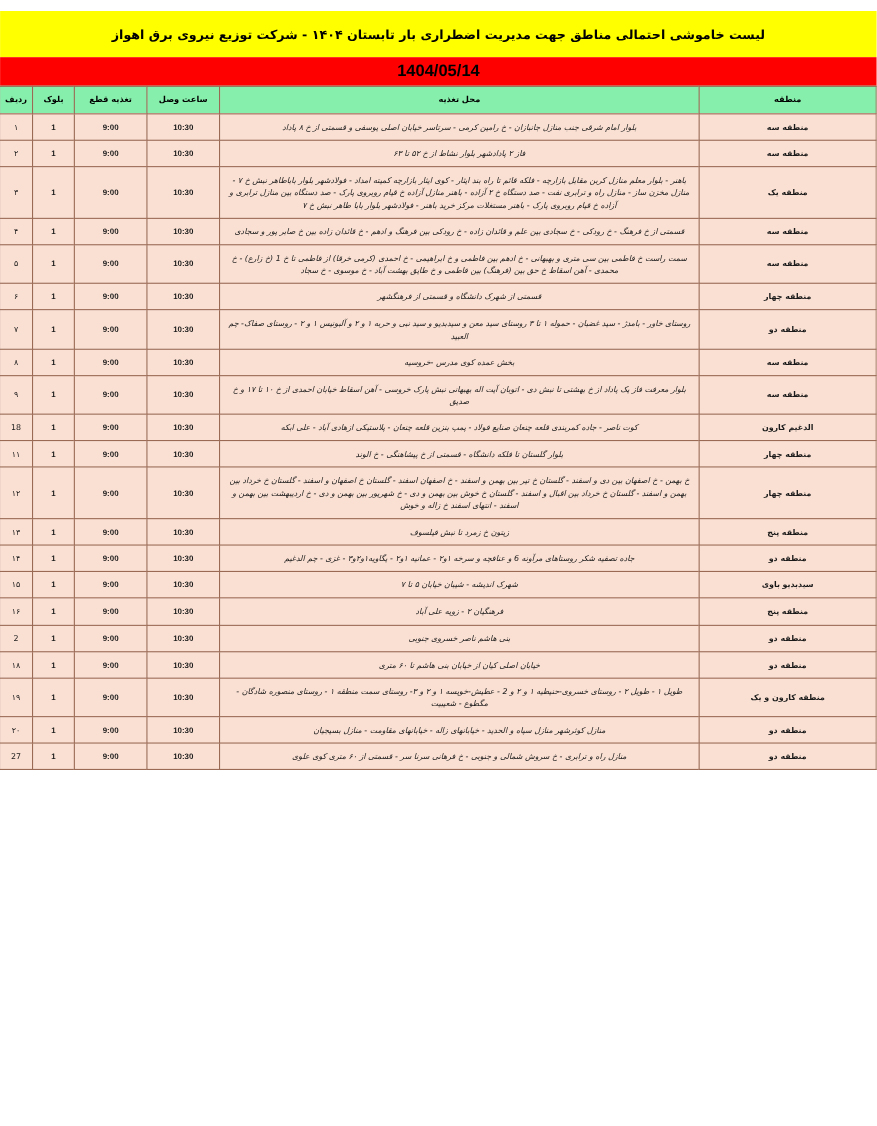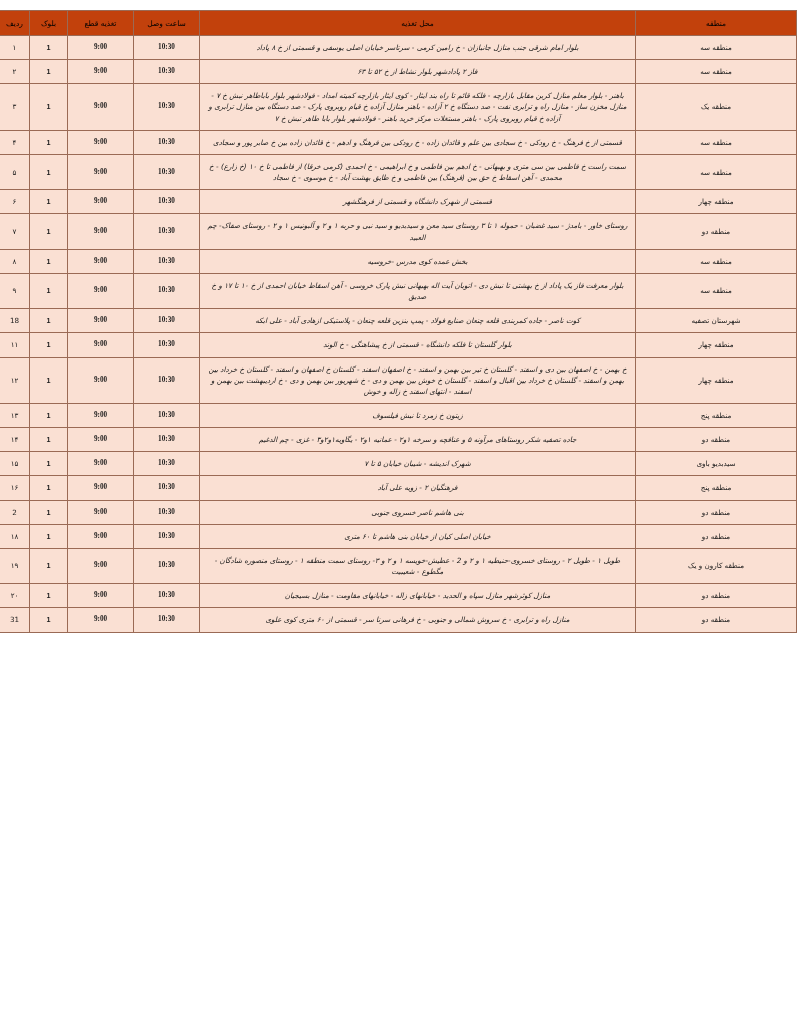--- a/index.html
+++ b/index.html
@@ -50,24 +50,24 @@
     table-layout: fixed;
     direction: rtl;
   }
   table.outage th,
   table.outage td {
     border: 1px solid #9a6a55;
     padding: 0;
     vertical-align: middle;
   }
   table.outage thead th {
-    background: #c2410c;
+    background: #86efac;
     color: #000000;
     font-size: 7.5px;
-    font-weight: normal;
+    font-weight: bold;
     height: 20px;
     line-height: 1.2;
     text-align: center;
     padding: 2px 1px;
   }
   table.outage tbody td {
     background: #fae0d3;
     color: #1a1a1a;
     font-size: 7.2px;
     line-height: 1.55;
@@ -79,48 +79,50 @@
     font-weight: normal;
   }
   td.col-block {
     font-size: 10.5px;
     font-weight: bold;
     font-family: "Liberation Sans", sans-serif;
   }
   td.col-off, td.col-on {
     font-size: 11px;
     font-weight: bold;
-    font-family: Liberation Serif, serif;
+    font-family: Liberation Sans, sans-serif;
     direction: ltr;
   }
   td.col-place {
     text-align: center;
     padding: 7px 10px;
     line-height: 1.75;
     font-style: italic;
   }
   td.col-region {
     font-size: 8px;
-    font-weight: normal;
+    font-weight: bold;
   }
   col.c-radif   { width: 30px; }
   col.c-block   { width: 38px; }
   col.c-off     { width: 66px; }
   col.c-on      { width: 66px; }
   col.c-place   { width: 436px; }
   col.c-region  { width: 161px; }
 </style>
 </head>
 <body>
 
 <div id="page">
 
   <div class="top-gap"></div>
 
-
+  <div class="title-banner">لیست خاموشی احتمالی مناطق جهت مدیریت اضطراری بار تابستان ۱۴۰۴ - شرکت توزیع نیروی برق اهواز</div>
+
+  <div class="date-banner">1404/05/14</div>
 
   <table class="outage">
     <colgroup>
       <col class="c-region">
       <col class="c-place">
       <col class="c-on">
       <col class="c-off">
       <col class="c-block">
       <col class="c-radif">
     </colgroup>
@@ -162,21 +164,21 @@
         <tr>
           <td class="col-region">منطقه سه</td>
           <td class="col-place">قسمتی از خ فرهنگ - خ رودکی - خ سجادی بین علم و قائدان زاده - خ رودکی بین فرهنگ و ادهم - خ قائدان زاده بین خ صابر پور و سجادی</td>
           <td class="col-on">10:30</td>
           <td class="col-off">9:00</td>
           <td class="col-block">1</td>
           <td class="col-radif">۴</td>
         </tr>
         <tr>
           <td class="col-region">منطقه سه</td>
-          <td class="col-place">سمت راست خ فاطمی بین سی متری و بهبهانی - خ ادهم بین فاطمی و خ ابراهیمی - خ احمدی (کرمی خرقا) از فاطمی تا خ ۱۰ (خ زارع) - خ محمدی - آهن اسقاط خ حق بین (فرهنگ) بین فاطمی و خ طایق بهشت آباد - خ موسوی - خ سجاد</td>
+          <td class="col-place">سمت راست خ فاطمی بین سی متری و بهبهانی - خ ادهم بین فاطمی و خ ابراهیمی - خ احمدی (کرمی خرقا) از فاطمی تا خ 1 (خ زارع) - خ محمدی - آهن اسقاط خ حق بین (فرهنگ) بین فاطمی و خ طایق بهشت آباد - خ موسوی - خ سجاد</td>
           <td class="col-on">10:30</td>
           <td class="col-off">9:00</td>
           <td class="col-block">1</td>
           <td class="col-radif">۵</td>
         </tr>
         <tr>
           <td class="col-region">منطقه چهار</td>
           <td class="col-place">قسمتی از شهرک دانشگاه و قسمتی از فرهنگشهر</td>
           <td class="col-on">10:30</td>
           <td class="col-off">9:00</td>
@@ -201,21 +203,21 @@
         </tr>
         <tr>
           <td class="col-region">منطقه سه</td>
           <td class="col-place">بلوار معرفت فاز یک پاداد از خ بهشتی تا نبش دی - اتوبان آیت اله بهبهانی نبش پارک خروسی - آهن اسقاط خیابان احمدی از خ ۱۰ تا ۱۷ و خ صدیق</td>
           <td class="col-on">10:30</td>
           <td class="col-off">9:00</td>
           <td class="col-block">1</td>
           <td class="col-radif">۹</td>
         </tr>
         <tr>
-          <td class="col-region">شهرستان تصفیه</td>
+          <td class="col-region">الدغیم کارون</td>
           <td class="col-place">کوت ناصر - جاده کمربندی قلعه چنعان صنایع فولاد - پمپ بنزین قلعه چنعان - پلاستیکی ازهادی آباد - علی ابکه</td>
           <td class="col-on">10:30</td>
           <td class="col-off">9:00</td>
           <td class="col-block">1</td>
           <td class="col-radif">18</td>
         </tr>
         <tr>
           <td class="col-region">منطقه چهار</td>
           <td class="col-place">بلوار گلستان تا فلکه دانشگاه - قسمتی از خ پیشاهنگی - خ الوند</td>
           <td class="col-on">10:30</td>
@@ -234,21 +236,21 @@
         <tr>
           <td class="col-region">منطقه پنج</td>
           <td class="col-place">زیتون خ زمرد تا نبش فیلسوف</td>
           <td class="col-on">10:30</td>
           <td class="col-off">9:00</td>
           <td class="col-block">1</td>
           <td class="col-radif">۱۳</td>
         </tr>
         <tr>
           <td class="col-region">منطقه دو</td>
-          <td class="col-place">جاده تصفیه شکر روستاهای مرآونه ۵ و عنافچه و سرخه ۱و۲ - عمانیه ۱و۲ - یگاویه۱و۲و۳ - غزی - چم الدغیم</td>
+          <td class="col-place">جاده تصفیه شکر روستاهای مرآونه 6 و عنافچه و سرخه ۱و۲ - عمانیه ۱و۲ - یگاویه۱و۲و۳ - غزی - چم الدغیم</td>
           <td class="col-on">10:30</td>
           <td class="col-off">9:00</td>
           <td class="col-block">1</td>
           <td class="col-radif">۱۴</td>
         </tr>
         <tr>
           <td class="col-region">سیدبدیو باوی</td>
           <td class="col-place">شهرک اندیشه - شیبان خیابان ۵ تا ۷</td>
           <td class="col-on">10:30</td>
           <td class="col-off">9:00</td>
@@ -294,18 +296,18 @@
           <td class="col-off">9:00</td>
           <td class="col-block">1</td>
           <td class="col-radif">۲۰</td>
         </tr>
         <tr>
           <td class="col-region">منطقه دو</td>
           <td class="col-place">منازل راه و ترابری - خ سروش شمالی و جنوبی - خ فرهانی سرنا سر - قسمتی از ۶۰ متری کوی علوی</td>
           <td class="col-on">10:30</td>
           <td class="col-off">9:00</td>
           <td class="col-block">1</td>
-          <td class="col-radif">31</td>
+          <td class="col-radif">27</td>
         </tr>
       </tbody>
   </table>
 
 </div>
 
 </body></html>

